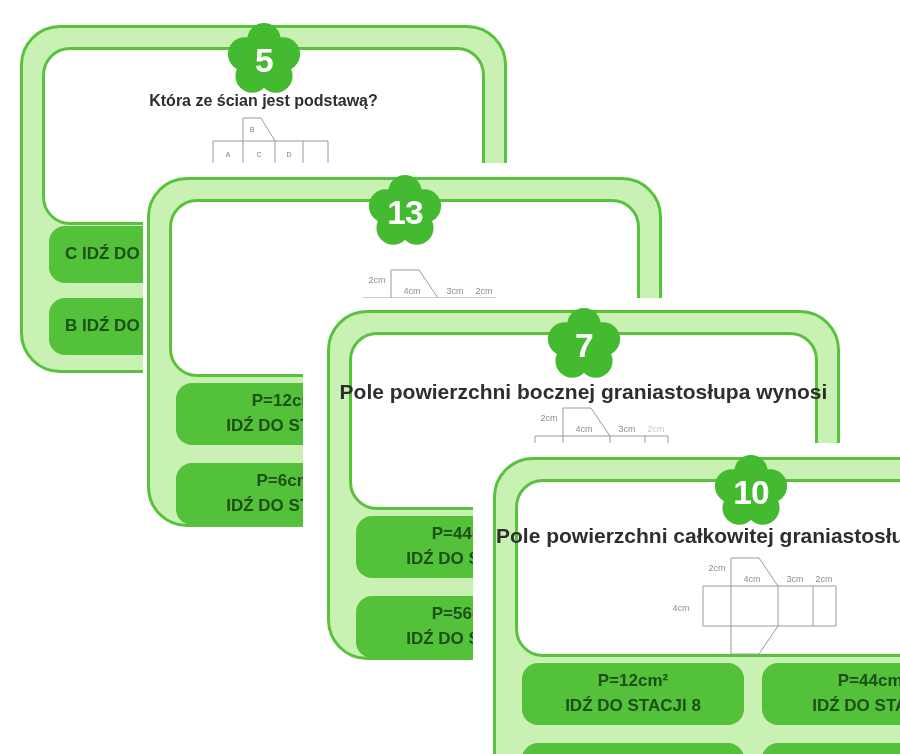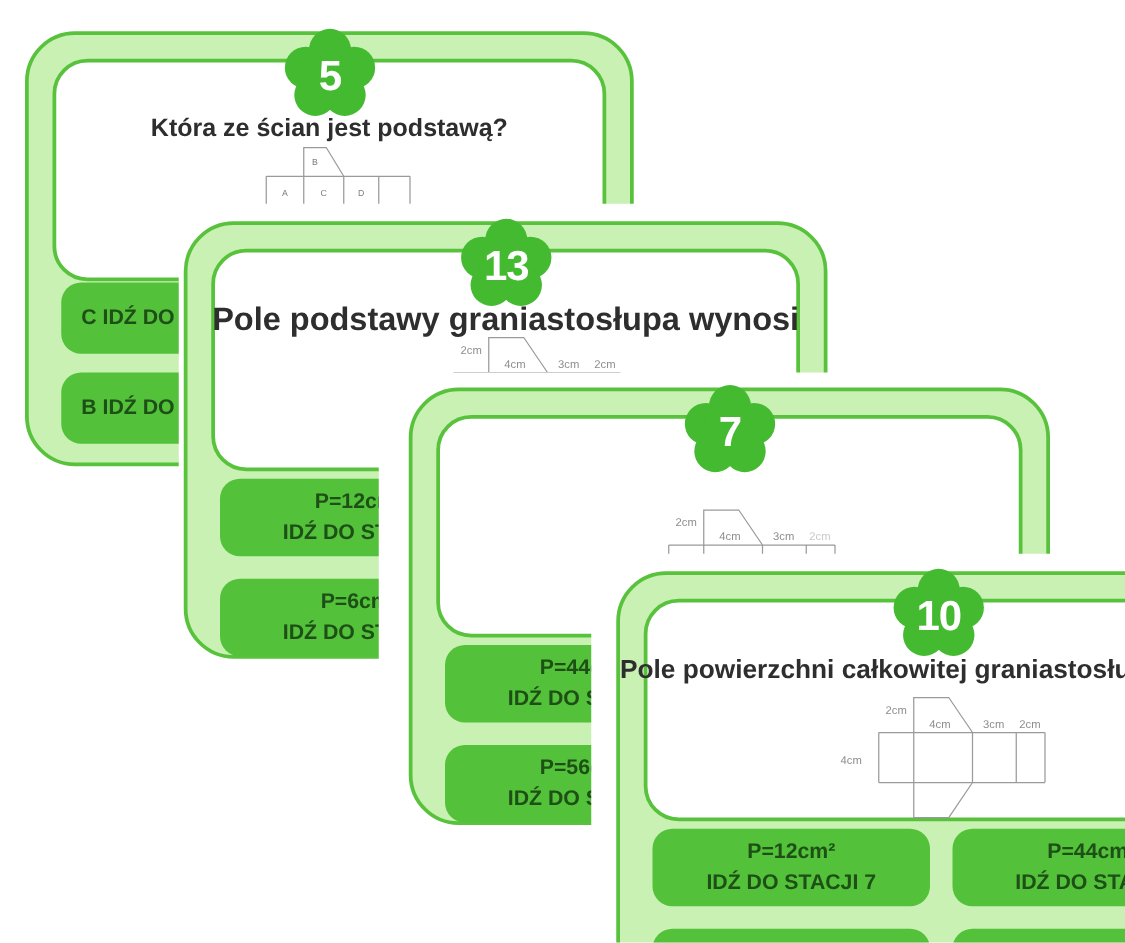--- a/index.html
+++ b/index.html
@@ -17,21 +17,21 @@
     position:absolute;left:19px;right:19px;top:19px;height:178px;
     background:#ffffff;border:3px solid #58c23d;border-radius:28px;
     box-sizing:border-box;
   }
   .flower{position:absolute;left:50%;top:-10px;width:84px;height:84px;margin-left:-42px;}
   .flower text{font-family:"Liberation Sans",sans-serif;font-weight:bold;letter-spacing:-1px;}
   .title{
     position:absolute;left:0;right:0;text-align:center;
     font-weight:bold;color:#2e2e2e;white-space:nowrap;
   }
-  #card5  .title{top:64px;font-size:20px;}
+  #card5  .title{top:64px;font-size:16px;}
   #card13 .title{top:60px;font-size:26px;}
   #card7  .title{top:67px;font-size:21px;}
   #card10 .title{top:64px;font-size:21px;}
   .net{position:absolute;}
   .net path{fill:none;stroke:#9a9a9a;stroke-width:1;}
   .nlbl{font-size:9px;fill:#8d8d8d;font-family:"Liberation Sans",sans-serif;}
   .nlbl.faint{fill:#c9c9c9;}
   .slbl{font-size:7px;fill:#7d7d7d;font-family:"Liberation Sans",sans-serif;}
   .btn{
     position:absolute;background:#53c139;border-radius:16px;
@@ -89,21 +89,20 @@
       <g fill="#43ba30">
         <circle cx="50" cy="26" r="20"></circle>
           <circle cx="73" cy="43" r="20"></circle>
         <circle cx="64" cy="69" r="20"></circle>
           <circle cx="36" cy="69" r="20"></circle>
         <circle cx="27" cy="43" r="20"></circle>
           <circle cx="50" cy="50" r="26"></circle>
       </g>
       <text x="50" y="64" text-anchor="middle" font-size="40" fill="#ffffff">13</text>
     </svg>
-    <div class="title">Pole podstawy graniastosłupa wynosi</div>
     <svg class="net" style="left:173px;top:83px;" viewBox="0 0 230 110" width="230" height="110">
       <path d="M40,35 H173 M40,75 H173 M40,35 V75 M68,35 V75 M115,35 V75 M150,35 V75 M173,35 V75"></path>
       <path d="M68,35 V7 H96 L115,35"></path>
       <path d="M68,75 V103 H96 L115,75"></path>
       <text class="nlbl" x="54" y="20" text-anchor="middle">2cm</text>
       <text class="nlbl" x="89" y="31" text-anchor="middle">4cm</text>
       <text class="nlbl" x="132" y="31" text-anchor="middle">3cm</text>
       <text class="nlbl" x="161" y="31" text-anchor="middle">2cm</text>
       <text class="nlbl" x="18" y="60" text-anchor="middle">4cm</text>
     </svg>
@@ -125,20 +124,21 @@
       <g fill="#43ba30">
         <circle cx="50" cy="26" r="20"></circle>
           <circle cx="73" cy="43" r="20"></circle>
         <circle cx="64" cy="69" r="20"></circle>
           <circle cx="36" cy="69" r="20"></circle>
         <circle cx="27" cy="43" r="20"></circle>
           <circle cx="50" cy="50" r="26"></circle>
       </g>
       <text x="50" y="64" text-anchor="middle" font-size="40" fill="#ffffff">7</text>
     </svg>
+    <div class="title">Pole powierzchni bocznej graniastosłupa wynosi</div>
     <svg class="net" style="left:165px;top:88px;" viewBox="0 0 230 110" width="230" height="110">
       <path d="M40,35 H173 M40,75 H173 M40,35 V75 M68,35 V75 M115,35 V75 M150,35 V75 M173,35 V75"></path>
       <path d="M68,35 V7 H96 L115,35"></path>
       <path d="M68,75 V103 H96 L115,75"></path>
       <text class="nlbl" x="54" y="20" text-anchor="middle">2cm</text>
       <text class="nlbl" x="89" y="31" text-anchor="middle">4cm</text>
       <text class="nlbl" x="132" y="31" text-anchor="middle">3cm</text>
       <text class="nlbl faint" x="161" y="31" text-anchor="middle">2cm</text>
       <text class="nlbl" x="18" y="60" text-anchor="middle">4cm</text>
     </svg>
@@ -173,21 +173,21 @@
       <path d="M68,35 V7 H96 L115,35"></path>
       <path d="M68,75 V103 H96 L115,75"></path>
       <text class="nlbl" x="54" y="20" text-anchor="middle">2cm</text>
       <text class="nlbl" x="89" y="31" text-anchor="middle">4cm</text>
       <text class="nlbl" x="132" y="31" text-anchor="middle">3cm</text>
       <text class="nlbl" x="161" y="31" text-anchor="middle">2cm</text>
       <text class="nlbl" x="18" y="60" text-anchor="middle">4cm</text>
     </svg>
     <div class="btn c1 r1">
       <div>P=12cm²</div>
-      <div>IDŹ DO STACJI 7</div>
+      <div>IDŹ DO STACJI 8</div>
     </div>
     <div class="btn c2 r1">
       <div>P=44cm²</div>
       <div>IDŹ DO STACJI</div>
     </div>
     <div class="btn c1 r2">
       <div></div>
       <div></div>
     </div>
     <div class="btn c2 r2">

